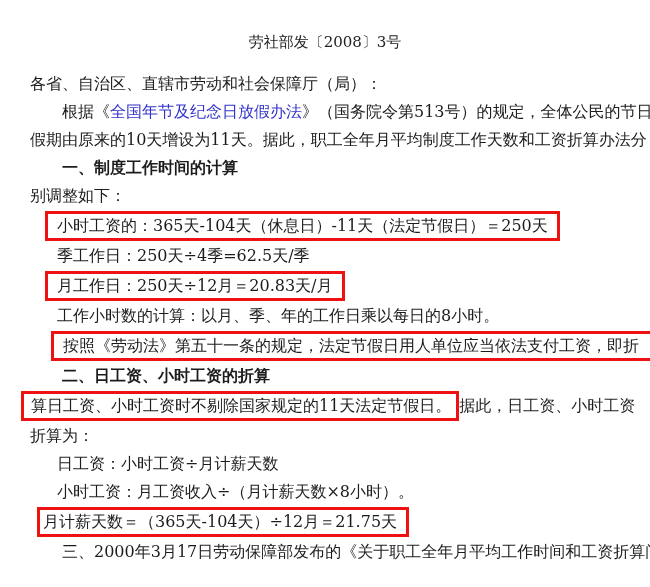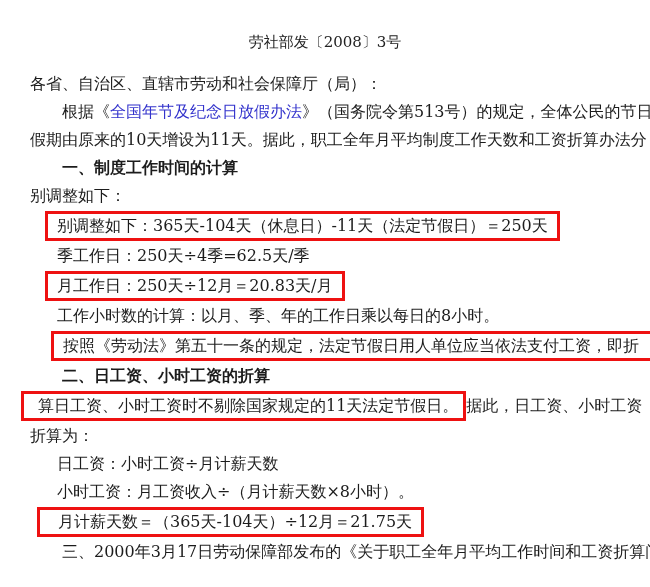--- a/index.html
+++ b/index.html
@@ -33,41 +33,41 @@
 
   .rbox {
     display:inline-block;
     border:3px solid #ee1111;
     padding:0 9px 1px 9px;
     margin-left:-12px;
     line-height:23px;
     vertical-align:baseline;
   }
   .rbox-a { margin-left:-11px; padding-right:12px; }  
-  .rbox-b { margin-left:-9px;  padding-left:14px; padding-right:5px; } 
-  .rbox-c { margin-left:-20px; padding-left:18px; }   
+  .rbox-b { margin-left:-9px;  padding-left:7px; padding-right:5px; } 
+  .rbox-c { margin-left:-20px; padding-left:3px; }   
 </style>
 </head>
 <body>
 
 <div class="doc">
 
   <div class="docnum">劳社部发〔2008〕3号</div>
 
   <div class="body">
 
     <div class="row">各省、自治区、直辖市劳动和社会保障厅（局）：</div>
 
     <div class="row ind2"><span>根据《</span><a class="link">全国年节及纪念日放假办法</a><span>》（国务院令第513号）的规定，全体公民的节日</span></div>
     <div class="row">假期由原来的10天增设为11天。据此，职工全年月平均制度工作天数和工资折算办法分</div>
     <div class="row ind2 bold">一、制度工作时间的计算</div>
 
     <div class="row">别调整如下：</div>
 
-    <div class="row rowbox ind17"><span class="rbox"><span>别调整如下：365天-104天（休息日）-11天（法定节假日）＝250天</span></span></div>
+    <div class="row rowbox ind17"><span class="rbox"><span>小时工资的：365天-104天（休息日）-11天（法定节假日）＝250天</span></span></div>
 
     <div class="row ind17">季工作日：250天÷4季=62.5天/季</div>
 
     <div class="row rowbox ind17"><span class="rbox"><span>月工作日：250天÷12月＝20.83天/月</span></span></div>
 
     <div class="row ind17">工作小时数的计算：以月、季、年的工作日乘以每日的8小时。</div>
 
     <div class="row rowbox ind2"><span class="rbox rbox-a"><span>按照《劳动法》第五十一条的规定，法定节假日用人单位应当依法支付工资，即折</span></span></div>
 
     <div class="row ind2 bold">二、日工资、小时工资的折算</div>

